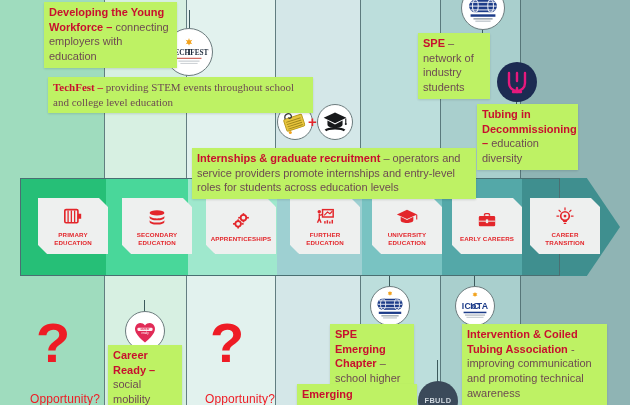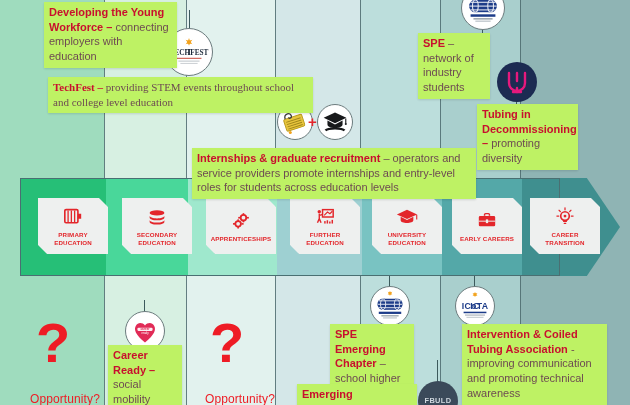--- a/index.html
+++ b/index.html
@@ -354,20 +354,20 @@
       <div class="qmark" style="left: 210px; top: 315px; font-size: 56px;">?</div>
       <div class="qlabel" style="left: 205px; top: 392px;">Opportunity?</div>
       <div class="qmark" style="left: 572px; top: 370px; font-size: 56px;">?</div>
     </div>
 
   <div id="callouts">
       <div class="callout" style="left: 44px; top: 2px; width: 133px;"><span class="ttl">Developing the Young Workforce –</span> <span>connecting employers with education</span></div>
       <div class="callout" style="left: 48px; top: 77px; width: 265px; font-family: Liberation Serif, serif;"><span class="ttl">TechFest –</span> <span>providing STEM events throughout school and college level education</span></div>
       <div class="callout" style="left: 192px; top: 148px; width: 284px;"><span class="ttl">Internships &amp; graduate recruitment</span> <span>– operators and service providers promote internships and entry-level roles for students across education levels</span></div>
       <div class="callout" style="left: 418px; top: 33px; width: 72px;"><span class="ttl">SPE</span> <span>– network of industry students</span></div>
-      <div class="callout" style="left: 477px; top: 104px; width: 101px;"><span class="ttl">Tubing in Decommissioning –</span> <span>promoting diversity</span></div>
+      <div class="callout" style="left: 477px; top: 104px; width: 101px;"><span class="ttl">Tubing in Decommissioning –</span> <span>education diversity</span></div>
       <div class="callout" style="left: 330px; top: 324px; width: 84px;"><span class="ttl">SPE Emerging Chapter</span> <span>– school higher education with industry</span></div>
       <div class="callout" style="left: 462px; top: 324px; width: 145px;"><span class="ttl">Intervention &amp; Coiled Tubing Association</span> <span>- improving communication and promoting technical awareness</span></div>
       <div class="callout" style="left: 108px; top: 345px; width: 74px;"><span class="ttl">Career Ready –</span> <span>social mobility charity, empowering young people with structured mentoring</span></div>
       <div class="callout" style="left: 297px; top: 384px; width: 120px;"><span class="ttl">Emerging Professionals in Late Life and Decommissioning</span> <span>- improving</span></div>
     </div>
 
 </div>
 
 </body></html>

